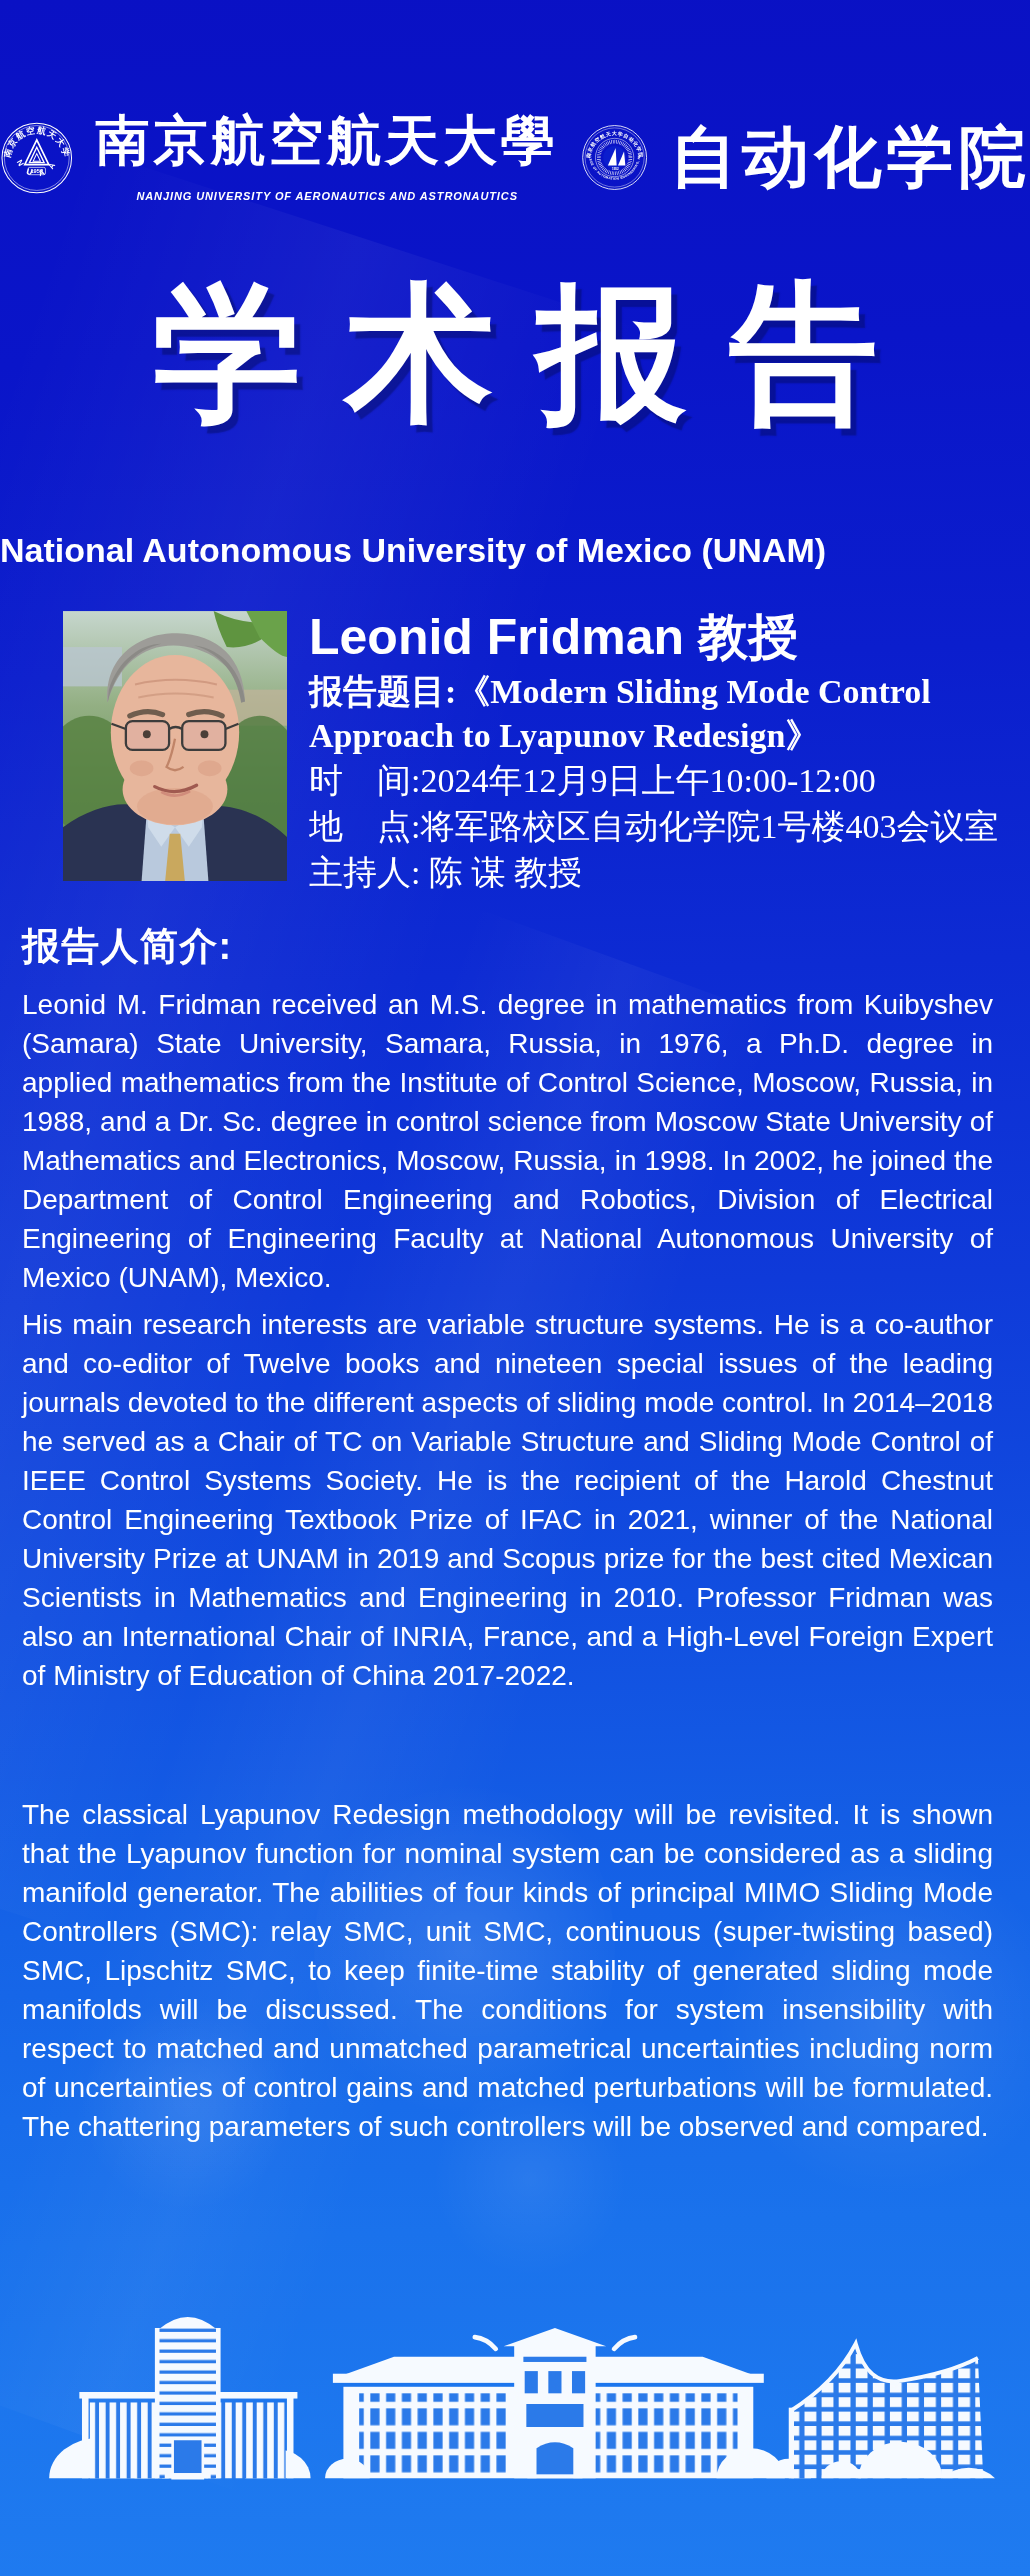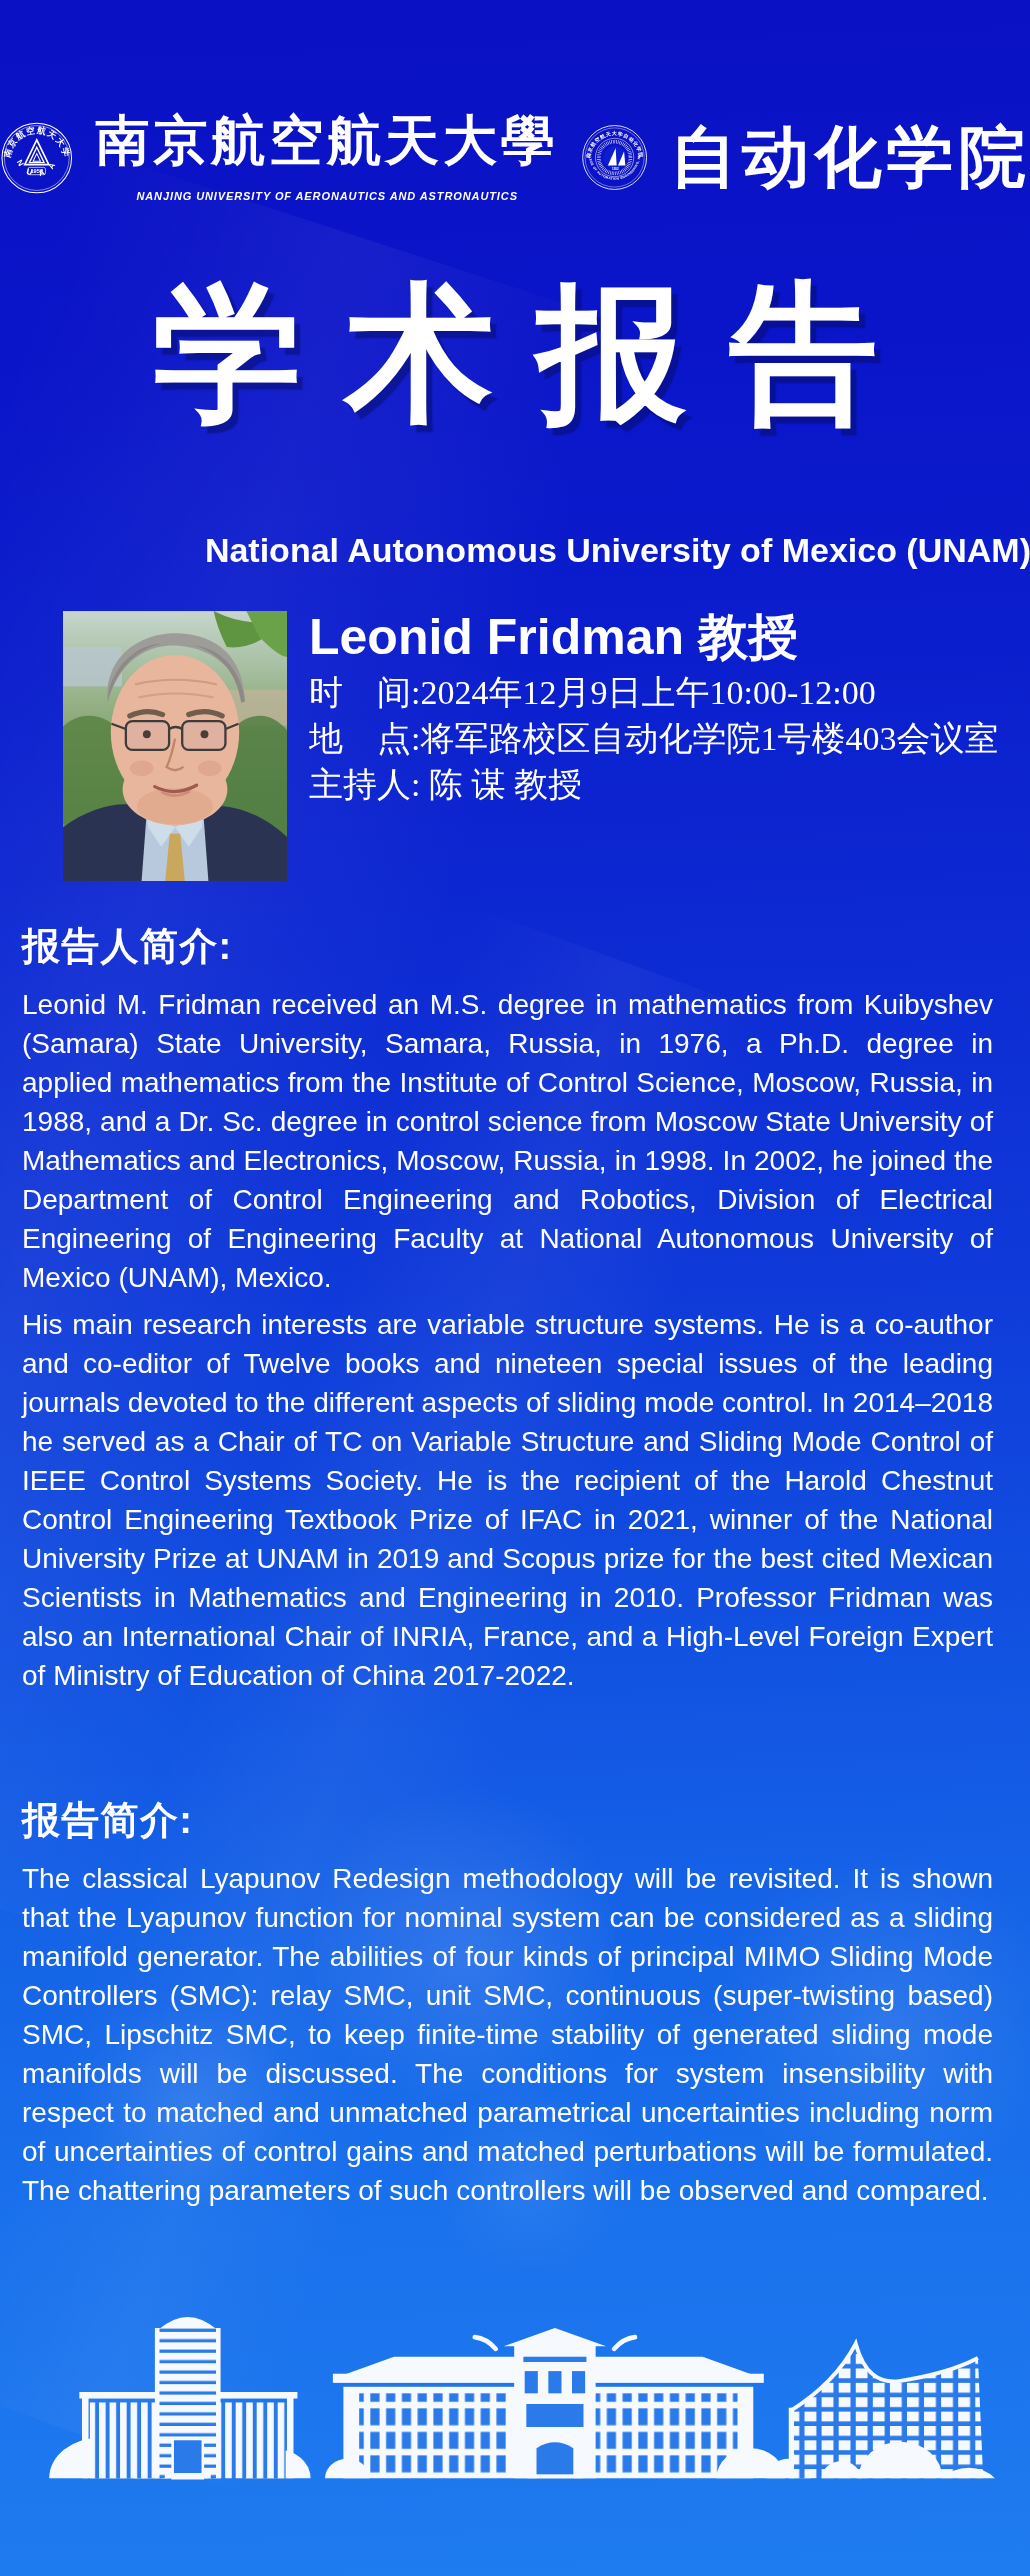--- a/index.html
+++ b/index.html
@@ -28,21 +28,21 @@
   .uni-logo{text-align:center;}
   .uni-cn{font-family:"Liberation Serif",serif;font-size:54px;font-weight:700;letter-spacing:3.9px;line-height:1;white-space:nowrap;}
   .uni-en{font-size:11px;font-weight:700;letter-spacing:0.9px;margin-top:22px;white-space:nowrap;font-style:italic;}
   .college-name{font-size:67px;font-weight:900;letter-spacing:5.2px;white-space:nowrap;}
 
   
   .main-title{position:absolute;top:272px;left:0;width:100%;text-align:center;
     font-size:149px;font-weight:900;letter-spacing:43px;line-height:1.1;white-space:nowrap;
     text-indent:43px;text-shadow:5.9px 7.2px 1.3px rgba(4,10,90,.45);}
 
-  .affiliation{position:absolute;top:531px;left:0;width:100%;text-align:right;
+  .affiliation{position:absolute;top:531px;left:0;width:100%;text-align:left;
     font-size:34px;font-weight:700;}
 
   
   .speaker{position:absolute;top:611px;left:63px;width:942px;display:flex;gap:22px;}
   .photo{flex:none;width:224px;height:270px;overflow:hidden;}
   .speaker-info{width:694px;}
   .speaker-name{font-size:50px;font-weight:800;line-height:1.05;margin-bottom:6px;white-space:nowrap;}
   .info-serif{font-family:"Liberation Serif",serif;font-weight:700;font-size:34px;line-height:44px;}
   .info-line{font-family:"Liberation Serif",serif;font-weight:400;font-size:34px;line-height:46px;white-space:nowrap;}
 
@@ -179,34 +179,34 @@
         <path d="M171,195 Q165,225 158,238 Q171,248 184,238" fill="none" stroke="#c08468" stroke-width="3.5"></path>
         <path d="M140,268 Q171,284 204,266" fill="none" stroke="#a05a50" stroke-width="5" stroke-linecap="round"></path>
         <path d="M150,276 Q171,288 194,275" fill="none" stroke="#c97f72" stroke-width="4" opacity="0.7"></path>
         <ellipse cx="120" cy="240" rx="18" ry="12" fill="#d89a80" opacity="0.5"></ellipse>
         <ellipse cx="224" cy="240" rx="18" ry="12" fill="#d89a80" opacity="0.5"></ellipse>
       </svg>
     </div>
 
     <div class="speaker-info">
       <div class="speaker-name">Leonid Fridman 教授</div>
+      <div class="info-serif">报告题目:《Modern Sliding Mode Control Approach to Lyapunov Redesign》</div>
       <div class="info-line"><span>时　间:</span><span>2024年12月9日上午10:00-12:00</span></div>
       <div class="info-line"><span>地　点:</span><span>将军路校区自动化学院1号楼403会议室</span></div>
       <div class="info-line"><span>主持人:</span> <span>陈 谋 教授</span></div>
     </div>
   </div>
 
   <div class="section bio-section">
     <h2 class="section-heading">报告人简介:</h2>
     <p class="body-text">Leonid M. Fridman received an M.S. degree in mathematics from Kuibyshev (Samara) State University, Samara, Russia, in 1976, a Ph.D. degree in applied mathematics from the Institute of Control Science, Moscow, Russia, in 1988, and a Dr. Sc. degree in control science from Moscow State University of Mathematics and Electronics, Moscow, Russia, in 1998. In 2002, he joined the Department of Control Engineering and Robotics, Division of Electrical Engineering of Engineering Faculty at National Autonomous University of Mexico (UNAM), Mexico.</p>
     <p class="body-text">His main research interests are variable structure systems. He is a co-author and co-editor of Twelve books and nineteen special issues of the leading journals devoted to the different aspects of sliding mode control. In 2014–2018 he served as a Chair of TC on Variable Structure and Sliding Mode Control of IEEE Control Systems Society. He is the recipient of the Harold Chestnut Control Engineering Textbook Prize of IFAC in 2021, winner of the National University Prize at UNAM in 2019 and Scopus prize for the best cited Mexican Scientists in Mathematics and Engineering in 2010. Professor Fridman was also an International Chair of INRIA, France, and a High-Level Foreign Expert of Ministry of Education of China 2017-2022.</p>
   </div>
 
   <div class="section abstract-section">
-    <h2 class="section-heading">报告简介:</h2>
     <p class="body-text">The classical Lyapunov Redesign methodology will be revisited. It is shown that the Lyapunov function for nominal system can be considered as a sliding manifold generator. The abilities of four kinds of principal MIMO Sliding Mode Controllers (SMC): relay SMC, unit SMC, continuous (super-twisting based) SMC, Lipschitz SMC, to keep finite-time stability of generated sliding mode manifolds will be discussed. The conditions for system insensibility with respect to matched and unmatched parametrical uncertainties including norm of uncertainties of control gains and matched perturbations will be formulated. The chattering parameters of such controllers will be observed and compared.</p>
   </div>
 
   <div class="buildings">
     <svg viewBox="0 0 1460 300" preserveAspectRatio="none">
       <defs>
         <pattern id="ph" width="12" height="16" patternUnits="userSpaceOnUse">
           <rect width="12" height="16" fill="#f6faff"></rect>
             <rect y="11" width="12" height="5" fill="#2b7ae9"></rect>
         </pattern>

